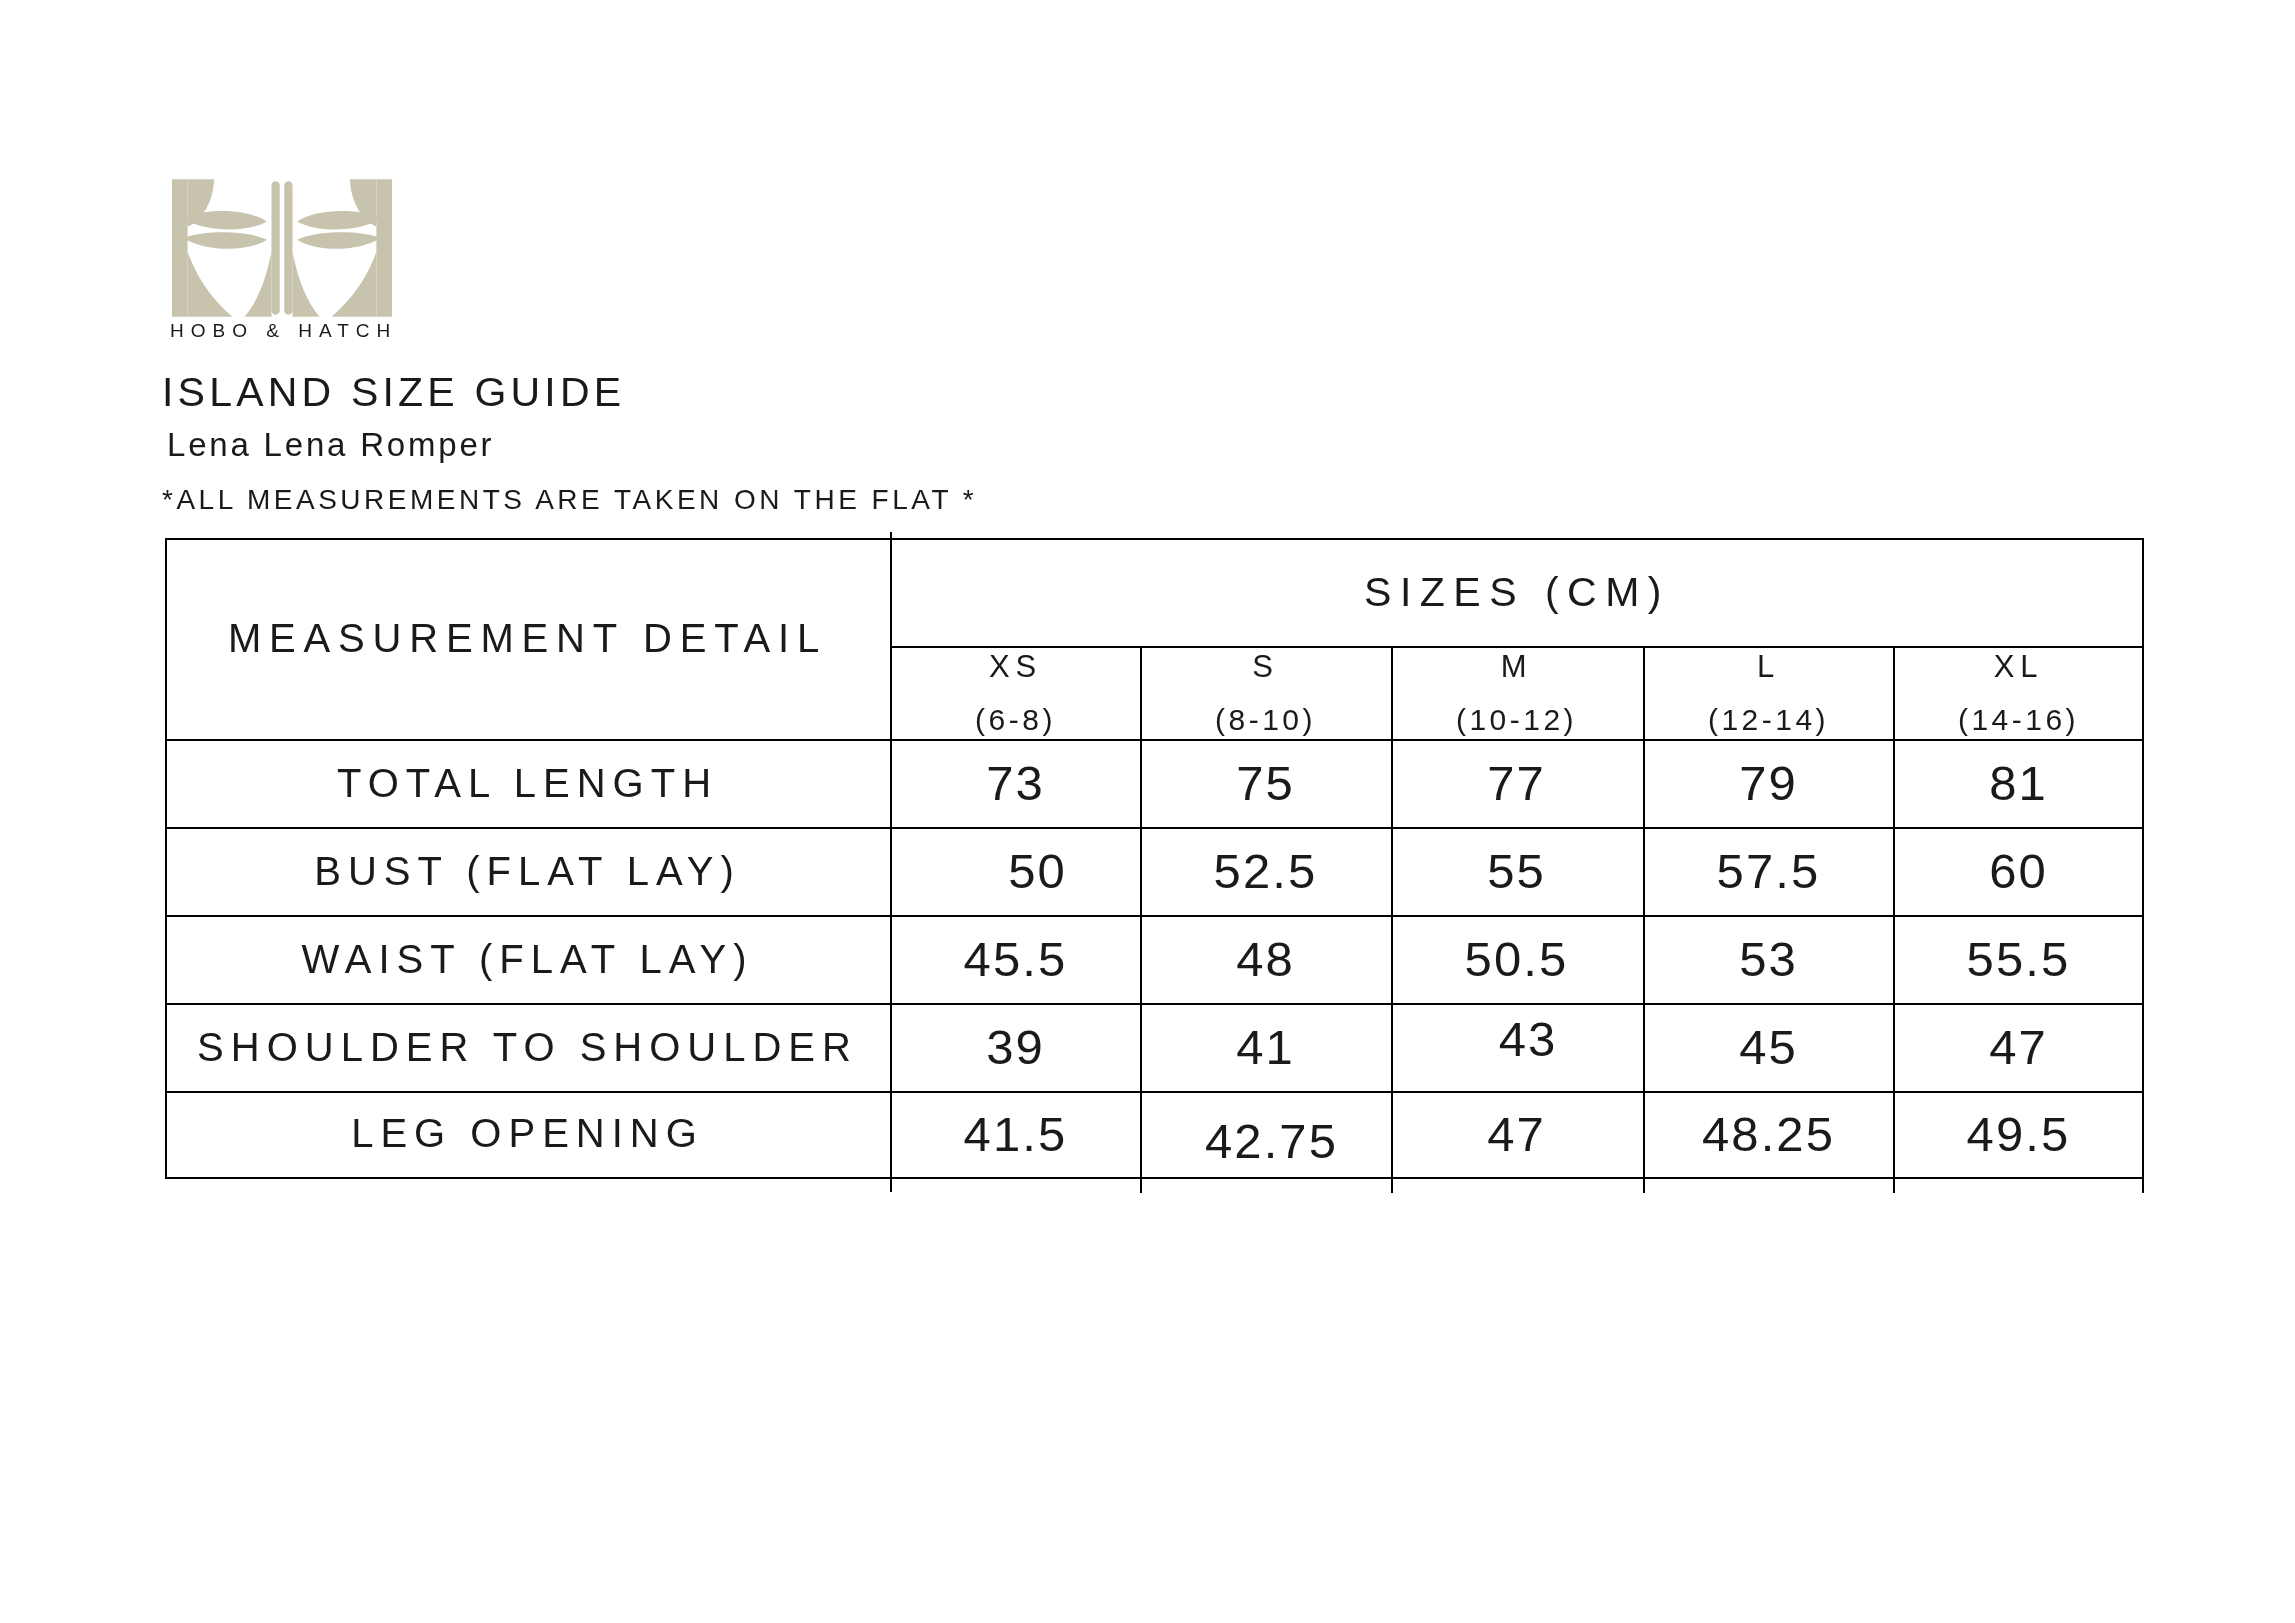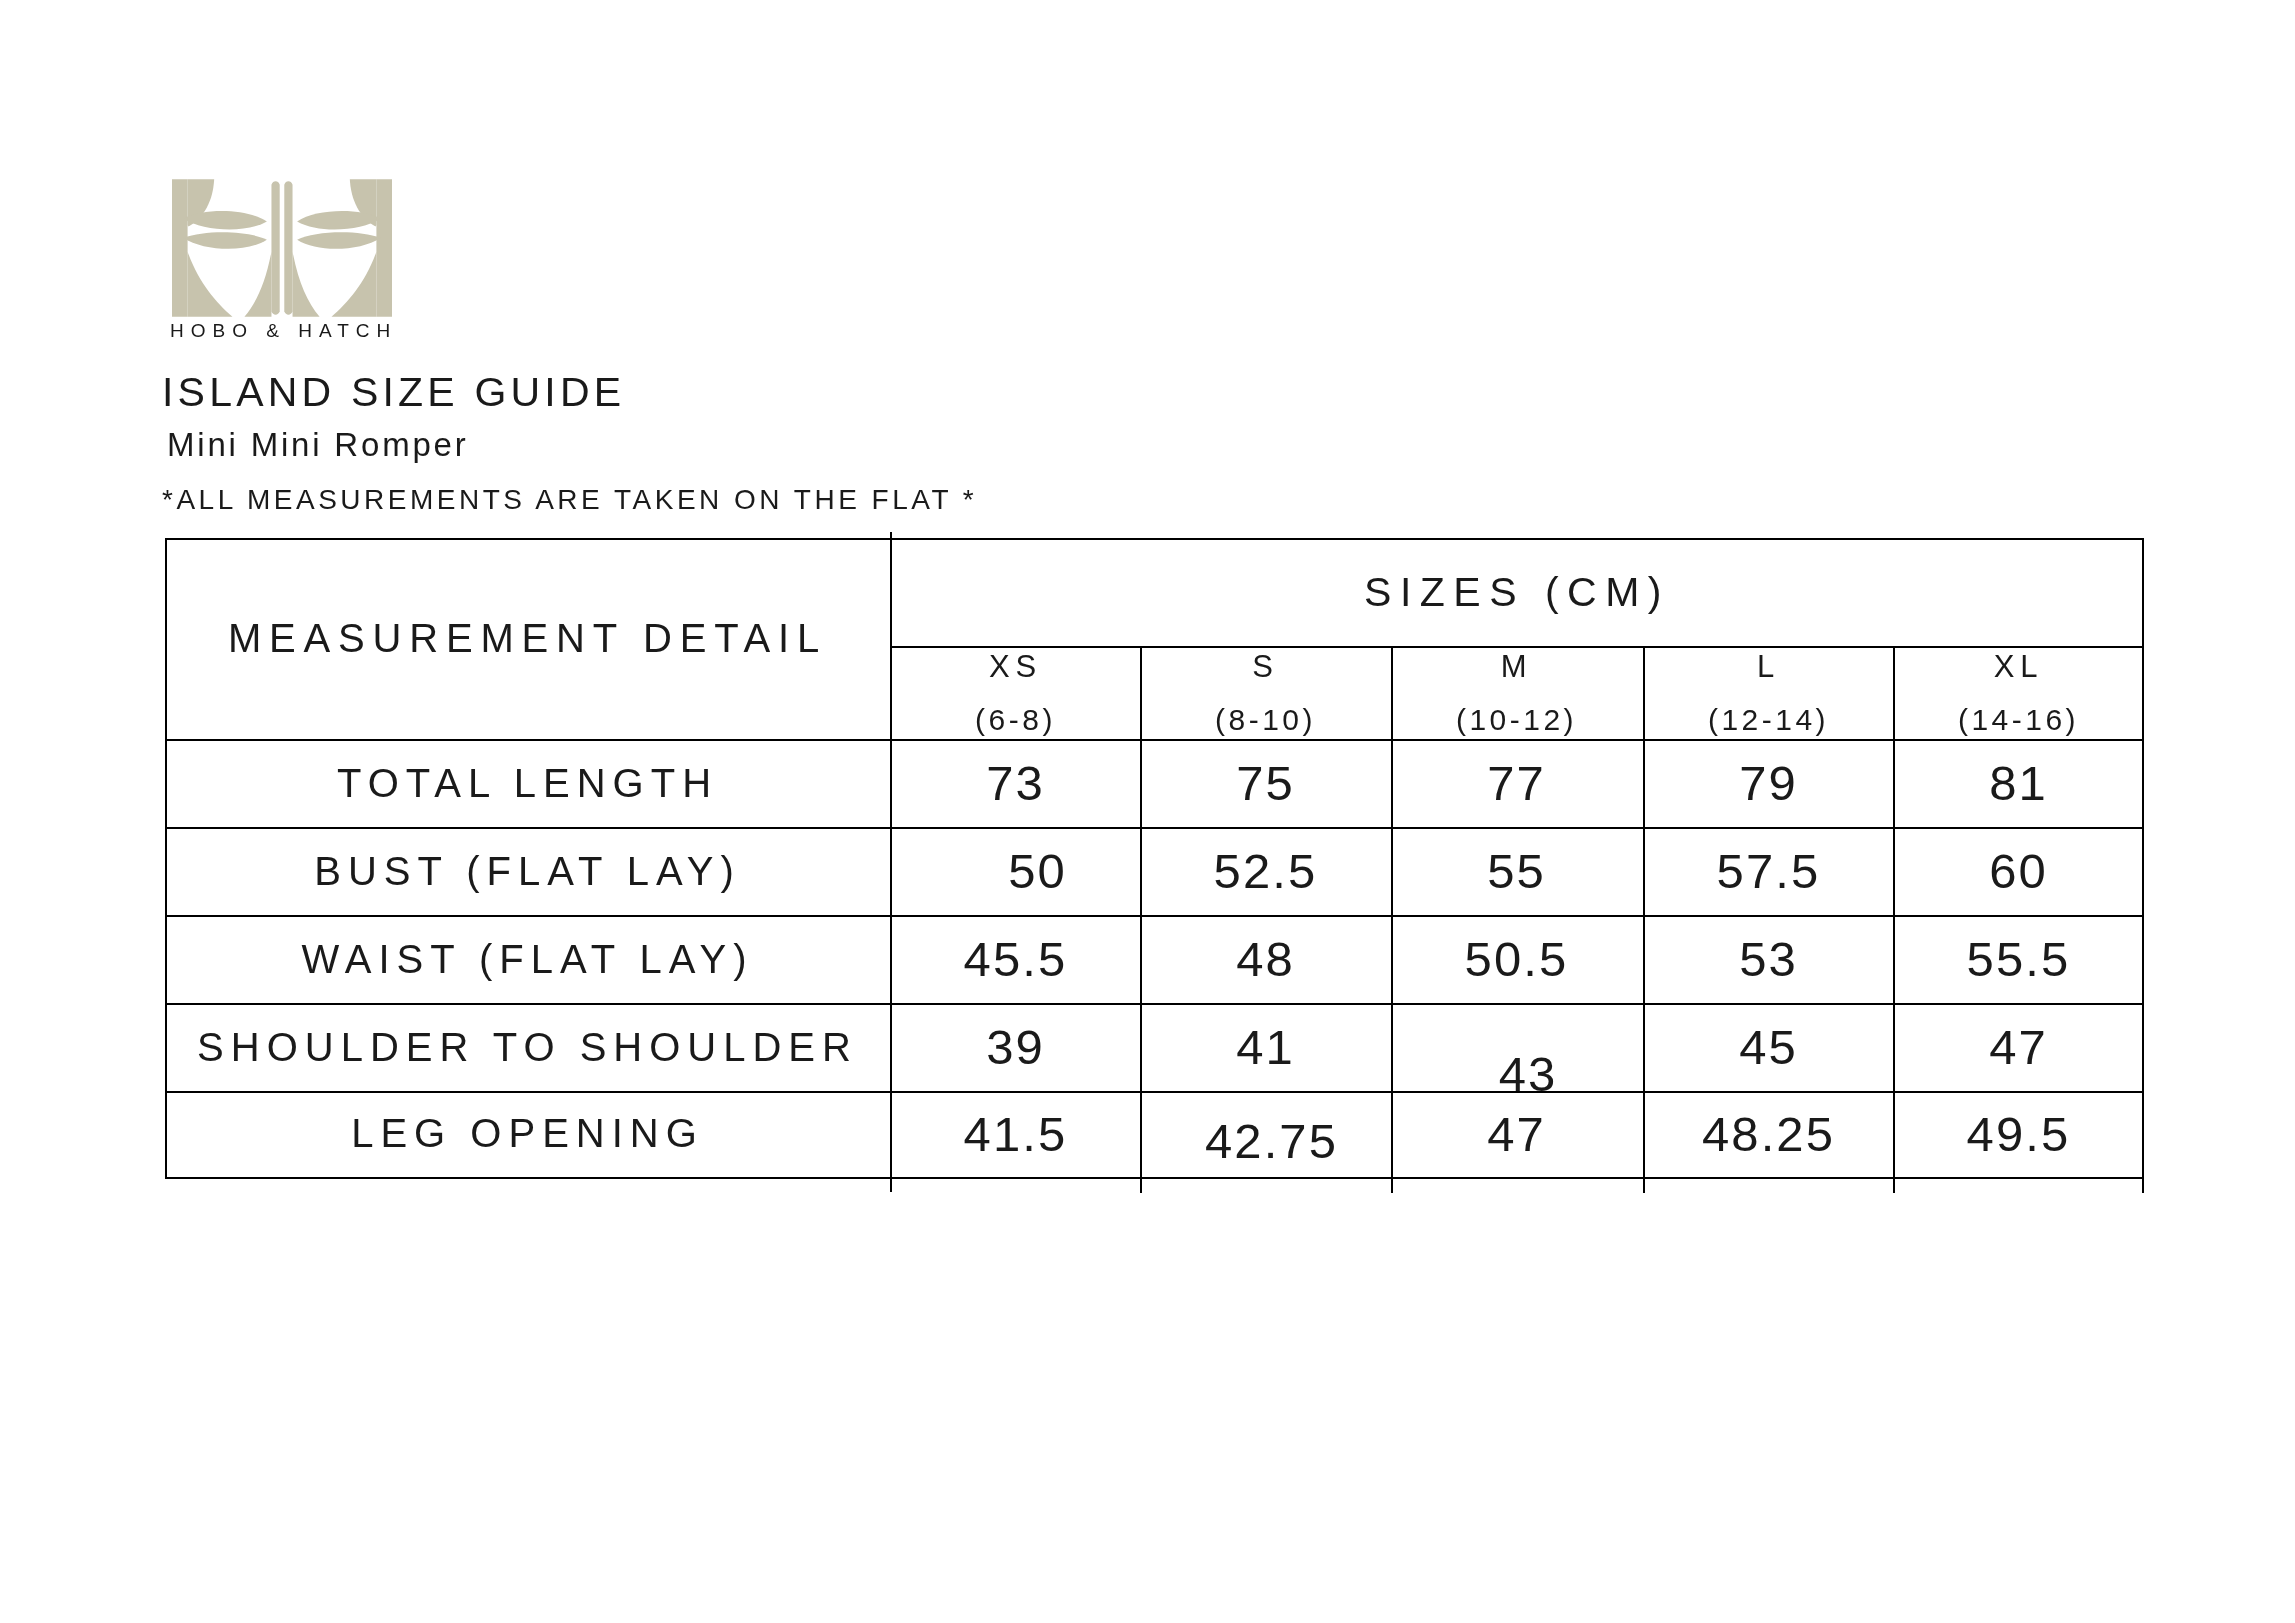--- a/index.html
+++ b/index.html
@@ -73,21 +73,21 @@
         <path d="M25 128 C72 110 168 112 207 132 C162 161 70 157 25 128 Z"></path>
         <path d="M34 158 C58 225 95 268 132 300 H34 Z"></path>
         <path d="M217 158 C204 225 185 268 158 300 H217 Z"></path>
         <path d="M217 12 C220 2 232 2 235 12 V288 C232 298 220 298 217 288 Z"></path>
       </g>
     </g>
   </svg>
   <div class="logo-name">HOBO &amp; HATCH</div>
 
   <h1 class="title">ISLAND SIZE GUIDE</h1>
-  <div class="subtitle">Mini Mini Romper</div>
+  <div class="subtitle">Lena Lena Romper</div>
   <div class="note">*ALL MEASUREMENTS ARE TAKEN ON THE FLAT *</div>
 
   <div class="tbl">
 
     <div class="cell sizes" style="left:725px; top:0; width:1254px; height:108px;">SIZES (CM)</div>
     <div class="cell head" style="left:0; top:0; width:725px; height:201px;">MEASUREMENT DETAIL</div>
 
     <div class="cell sub" style="left:725px; top:108px; width:251px; height:93px;">
       <div class="sub-label">XS</div>
       <div class="sub-range">(6-8)</div>
@@ -126,21 +126,21 @@
     <div class="cell rowlabel" style="left:0; top:377px; width:725px; height:88px;">WAIST (FLAT LAY)</div>
     <div class="cell value" style="left:725px; top:377px; width:251px; height:88px;">45.5</div>
     <div class="cell value" style="left:975px; top:377px; width:251px; height:88px;">48</div>
     <div class="cell value" style="left:1226px; top:377px; width:251px; height:88px;">50.5</div>
     <div class="cell value" style="left:1478px; top:377px; width:251px; height:88px;">53</div>
     <div class="cell value" style="left:1728px; top:377px; width:251px; height:88px;">55.5</div>
 
     <div class="cell rowlabel" style="left:0; top:465px; width:725px; height:88px;">SHOULDER TO SHOULDER</div>
     <div class="cell value" style="left:725px; top:465px; width:251px; height:88px;">39</div>
     <div class="cell value" style="left:975px; top:465px; width:251px; height:88px;">41</div>
-    <div class="cell value" style="left:1226px; top:492px; width:274px; height:88px;">43</div>
+    <div class="cell value" style="left:1226px; top:457px; width:274px; height:88px;">43</div>
     <div class="cell value" style="left:1478px; top:465px; width:251px; height:88px;">45</div>
     <div class="cell value" style="left:1728px; top:465px; width:251px; height:88px;">47</div>
 
     <div class="cell rowlabel" style="left:0; top:553px; width:725px; height:85px;">LEG OPENING</div>
     <div class="cell value" style="left:725px; top:553px; width:251px; height:85px;">41.5</div>
     <div class="cell value" style="left:981px; top:553px; width:251px; height:100px;border-radius:12px;">42.75</div>
     <div class="cell value" style="left:1226px; top:553px; width:251px; height:85px;">47</div>
     <div class="cell value" style="left:1478px; top:553px; width:251px; height:85px;">48.25</div>
     <div class="cell value" style="left:1728px; top:553px; width:251px; height:85px;">49.5</div>
 

